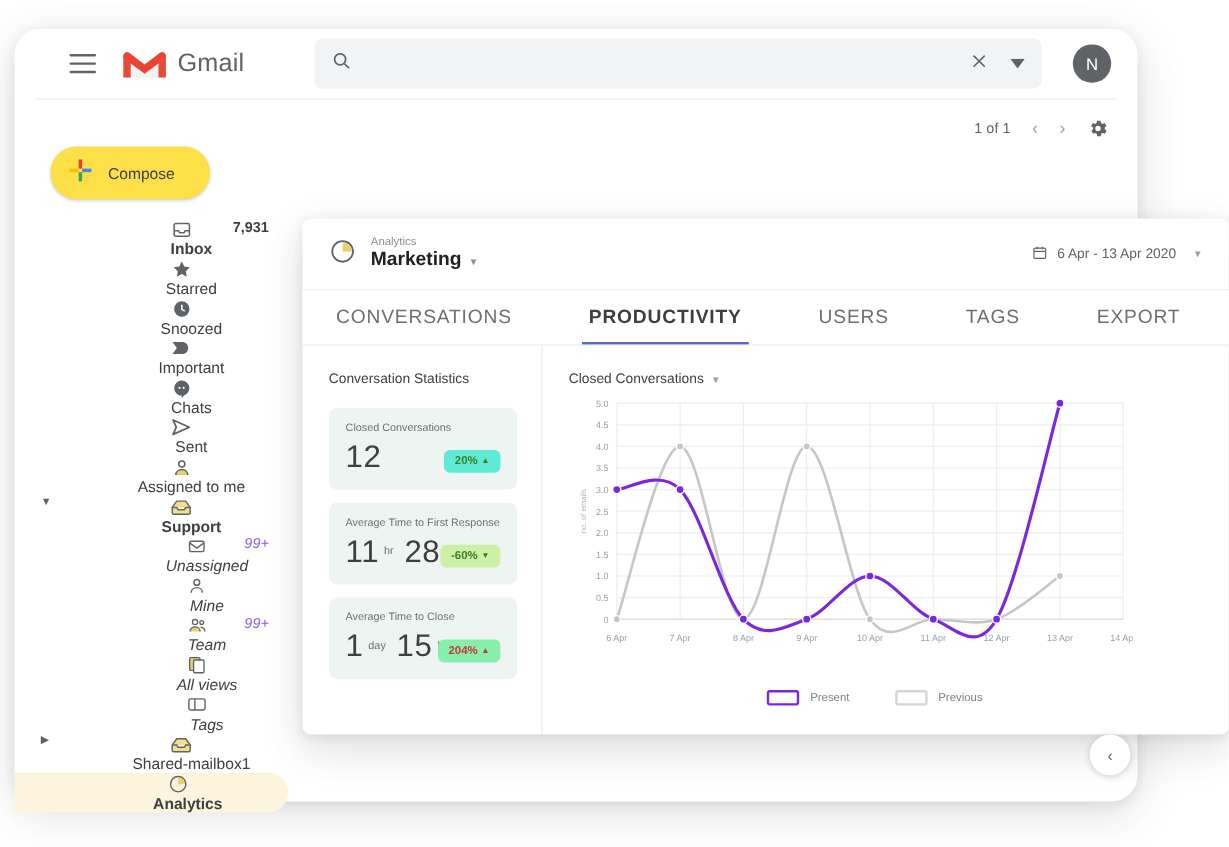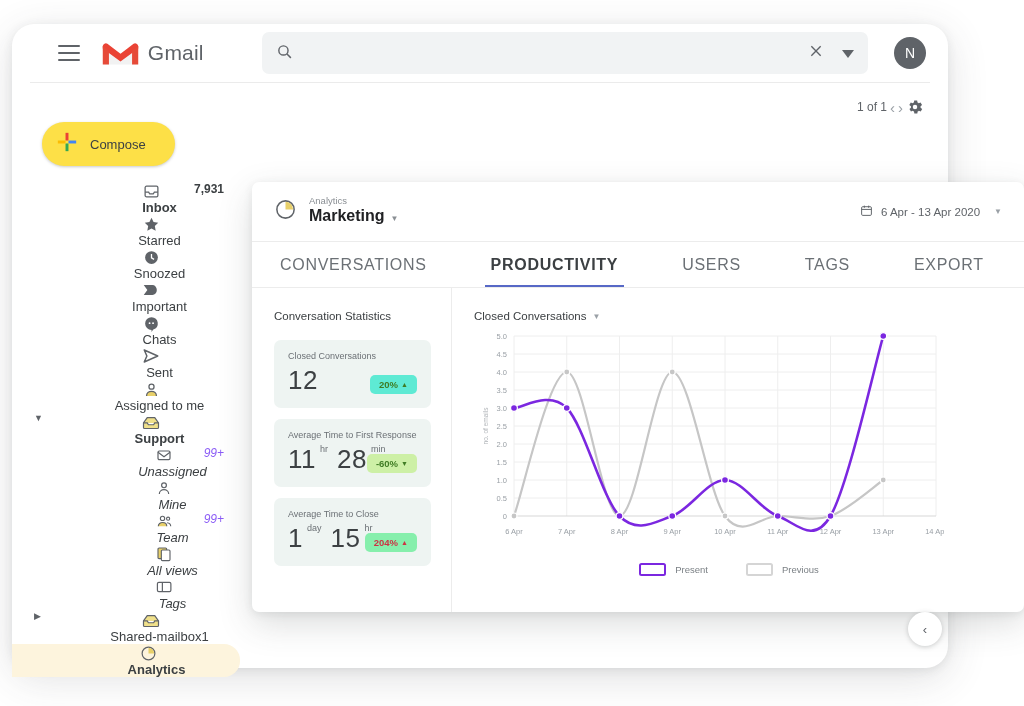--- a/index.html
+++ b/index.html
@@ -62,21 +62,21 @@
     font-size: 14px; margin-left: 26px; cursor: pointer;
   }
 
   
   #topbar-divider {
     position: absolute; left: 18px; top: 58px; width: 900px;
     height: 1px; background: #ebebeb;
   }
   #pager {
     position: absolute; right: 24px; top: 58px; height: 50px;
-    display: flex; align-items: center; gap: 3px;
+    display: flex; align-items: center; gap: 18px;
     font-size: 12px; color: #5f6368;
   }
   .pager-arrow { color: #9aa0a6; font-size: 15px; cursor: pointer; }
 
   
   #compose-btn {
     position: absolute; left: 30px; top: 98px;
     width: 133px; height: 44px;
     border-radius: 23px; background: #fde047;
     box-shadow: 0 1px 3px rgba(60,64,67,.28);
@@ -166,21 +166,21 @@
     padding: 22px 20px 0 22px;
   }
   #stats-title { font-size: 11.5px; color: #3c4043; margin-bottom: 18px; }
 
   .stat-card {
     background: #eef4f2; border-radius: 7px;
     padding: 11px 14px 13px 14px; margin-bottom: 11px;
     position: relative;
   }
   .stat-label { font-size: 9px; color: #6b7075; margin-bottom: 4px; }
-  .stat-row { display: flex; align-items: flex-start; }
+  .stat-row { display: flex; align-items: center; }
   .stat-big { font-size: 26px; color: #3c4043; line-height: 30px; letter-spacing: .5px; }
   .stat-unit { font-size: 9px; color: #6b7075; margin: 0 9px 0 4px; }
   .badge {
     position: absolute; right: 14px; bottom: 14px;
     border-radius: 5px; padding: 4px 9px;
     font-size: 9.5px; font-weight: bold;
     display: flex; align-items: center; gap: 3px;
   }
   .badge.up-good { background: #5eead4; color: #3f7c24; }
   .badge.down-good { background: #cdf0a6; color: #3f7c24; }
@@ -191,21 +191,21 @@
   #chart-title {
     font-size: 11.5px; color: #3c4043; margin-bottom: 6px;
     display: flex; align-items: center;
   }
   #chart-title .caret { font-size: 8px; color: #9aa0a6; margin-left: 6px; }
 
   #chart-area { position: relative; width: 470px; height: 225px; }
 
   #legend {
     display: flex; justify-content: center; gap: 38px;
-    margin-top: 10px; margin-left: -20px;
+    margin-top: 22px; margin-left: -20px;
   }
   .legend-item { display: flex; align-items: center; gap: 9px; cursor: pointer; }
   .legend-swatch { width: 27px; height: 13px; border-radius: 2.5px; background: #fff; }
   .legend-label { font-size: 9.5px; color: #7b8085; }
 
   
   #collapse-btn {
     position: absolute; right: 6px; bottom: 22px;
     width: 34px; height: 34px; border-radius: 50%;
     background: #fff; box-shadow: 0 1px 5px rgba(60,64,67,.26);

